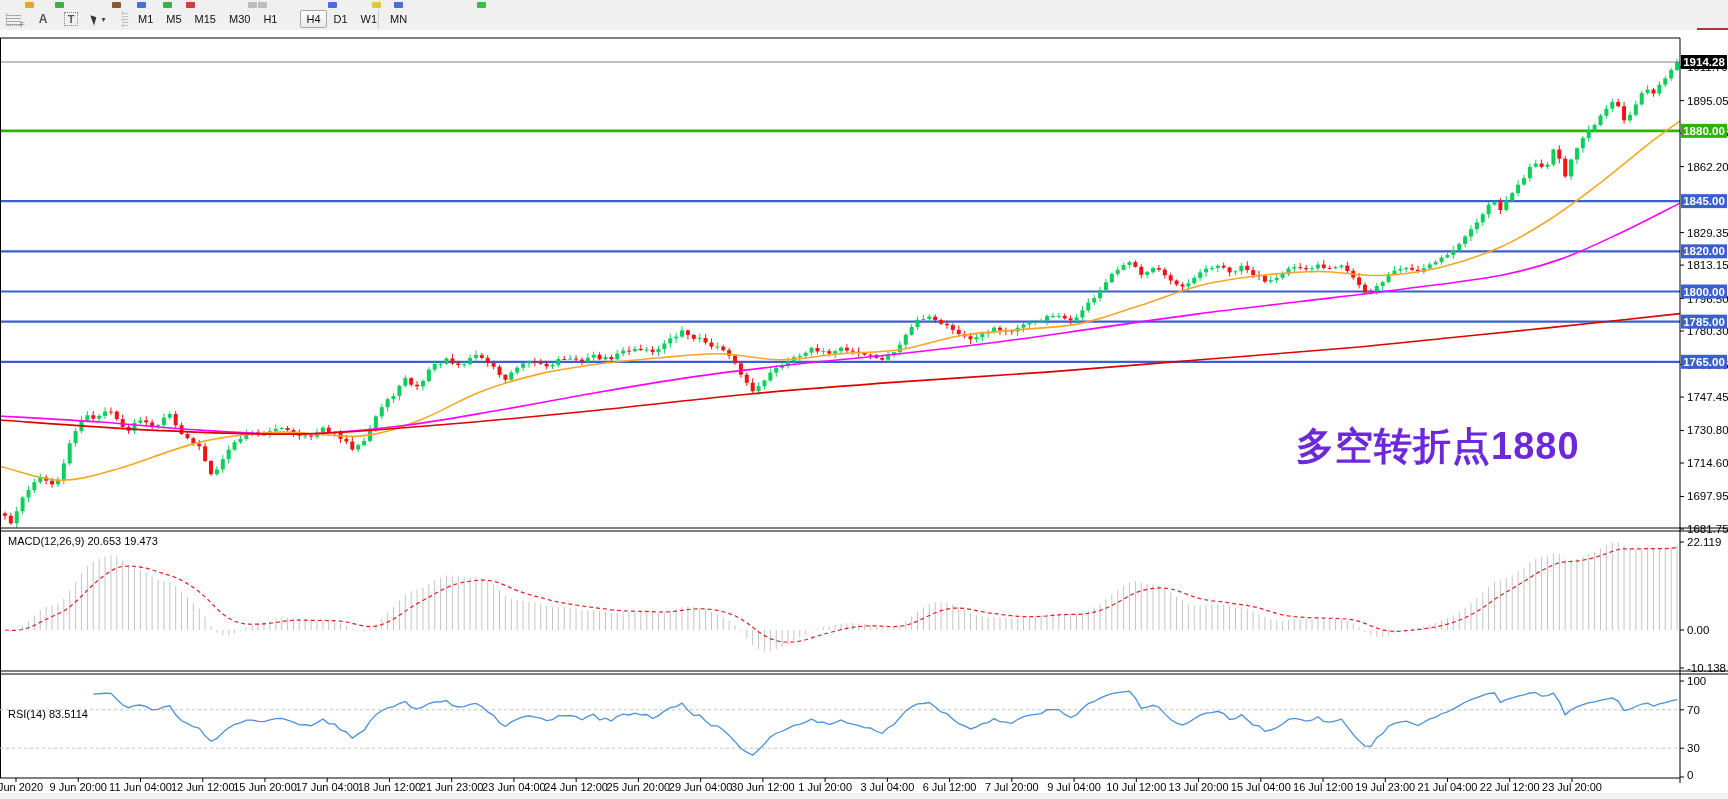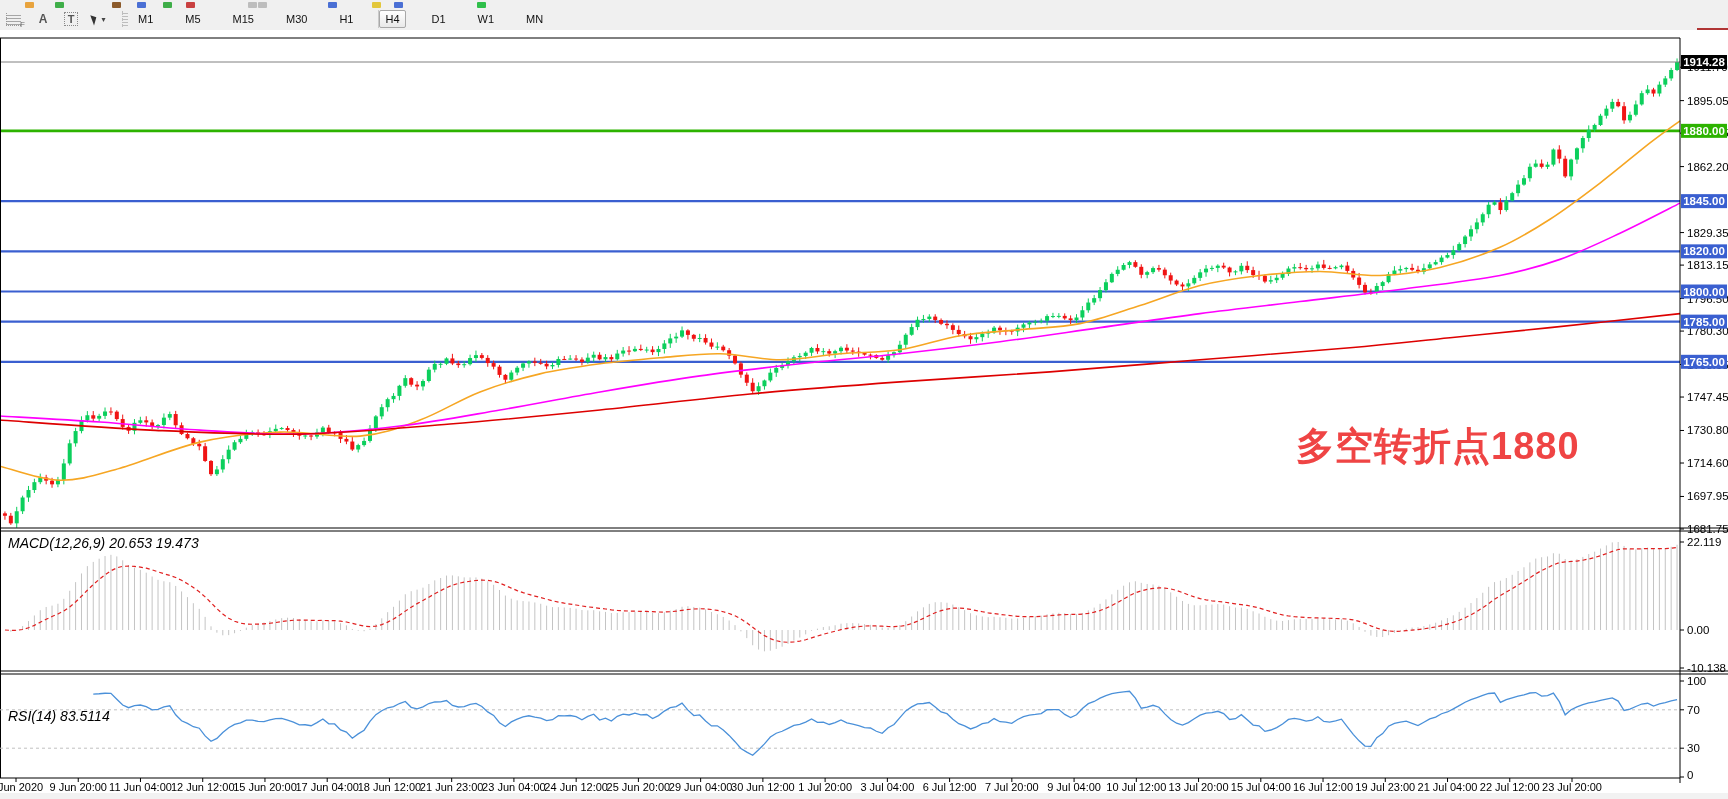--- a/index.html
+++ b/index.html
@@ -16,29 +16,29 @@
             border-left:1px dotted #8a8a8a;border-bottom:1px dotted #8a8a8a;
             background:repeating-linear-gradient(#0000 0 2px,#9a9a9a 2px 3px);opacity:.85;}
   .fib-f{position:absolute;right:3px;bottom:0;font-size:8px;font-weight:normal;color:#666;}
   .t-box{border:1px dotted #8a8a8a;padding:0 3px;font-size:11px;color:#555;}
   .cursor-arrow{width:0;height:0;border-left:5px solid #333;border-top:4px solid transparent;
                 border-bottom:7px solid transparent;transform:rotate(-20deg);margin-right:2px;}
   .caret{font-size:8px;color:#444;margin-left:2px;}
   .grip{width:5px;height:16px;margin:0 4px 0 10px;
         background:repeating-linear-gradient(#0000 0 2px,#bdbdbd 2px 3px);border-left:1px dotted #bdbdbd;}
   .tf-btn{padding:2px 5px;margin-right:1px;font-size:11px;color:#111;border:1px solid transparent;border-radius:2px;}
-  .tf-btn.active{background:linear-gradient(#ffffff,#e9e9e9);border:1px solid #a8a8a8;}
+  .tf-btn.active{background:linear-gradient(#ffffff,#e9e9e9);border:1px solid #a8a8a8;margin-left:16px;}
   .tb-sep{position:absolute;top:2px;width:1px;height:18px;background:#c9c9c9;}
   
   .symbol-line{position:absolute;left:9px;top:33px;height:15px;display:flex;align-items:center;
                font-size:12px;font-weight:bold;color:#000;}
   .symbol-line .tri{font-size:9px;margin-right:6px;color:#111;}
   
   #chart-svg{position:absolute;left:0;top:0;}
-  .ind-label{position:absolute;left:8px;font-size:14px;color:#000;font-style:italic;}
+  .ind-label{position:absolute;left:8px;font-size:11px;color:#000;}
   .annotation{position:absolute;left:1296px;top:421px;font-size:38px;font-weight:bold;
               letter-spacing:1px;font-family:"Liberation Sans","DejaVu Sans",sans-serif;}
   .win-frag{position:absolute;left:1697px;top:28px;width:31px;height:5px;background:#b03535;border-bottom:1px solid #6d1f1f;}
 </style>
 </head>
 <body>
 
 <div class="toolbar-strip" id="top-strip">
     <div class="frag" style="left: 25px; background: rgb(232, 163, 61);"></div>
     <div class="frag" style="left: 55px; background: rgb(63, 174, 73);"></div>
@@ -63,21 +63,21 @@
     <span>A</span>
   </div>
   <div class="tool">
     <span class="t-box">T</span>
   </div>
   <div class="tool">
     <span class="cursor-arrow"></span>
     <span class="caret">▾</span>
   </div>
   <div class="grip"></div>
-  <div id="tf-row" style="display:flex;align-items:flex-start;gap:19px;">
+  <div id="tf-row" style="display:flex;align-items:flex-start;">
       <div class="tf-btn">M1</div>
       <div class="tf-btn">M5</div>
       <div class="tf-btn">M15</div>
       <div class="tf-btn">M30</div>
       <div class="tf-btn">H1</div>
       <div class="tf-btn active">H4</div>
       <div class="tf-btn">D1</div>
       <div class="tf-btn">W1</div>
       <div class="tf-btn">MN</div>
     </div>
@@ -1086,13 +1086,13 @@
       <text x="1447.52" y="791" fill="#000" text-anchor="middle">21 Jul 04:00</text>
       <line x1="1509.76" y1="778" x2="1509.76" y2="782" stroke="#000"></line>
       <text x="1509.76" y="791" fill="#000" text-anchor="middle">22 Jul 12:00</text>
       <line x1="1572" y1="778" x2="1572" y2="782" stroke="#000"></line>
       <text x="1572" y="791" fill="#000" text-anchor="middle">23 Jul 20:00</text>
     </g>
   </svg>
 
 <div class="ind-label" style="top:535px;">MACD(12,26,9) 20.653 19.473</div>
 <div class="ind-label" style="top:708px;">RSI(14) 83.5114</div>
-<div class="annotation" id="annot" style="color: #ef4444;">多空转折点1880</div>
+<div class="annotation" id="annot" style="color: #6d28d9;">多空转折点1880</div>
 
 </body></html>

